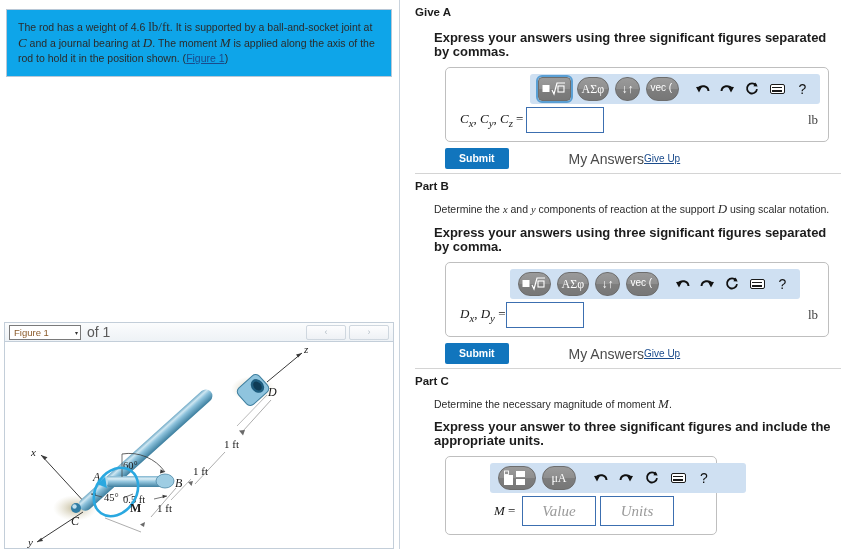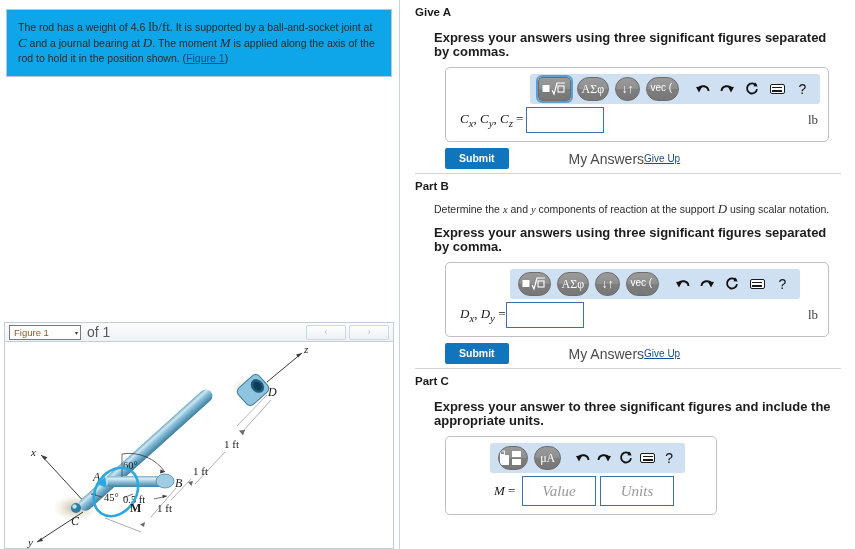--- a/index.html
+++ b/index.html
@@ -113,21 +113,21 @@
   .mathbar {
     background: #cfe0f2;
     border-radius: 3px;
     height: 30px;
     display: flex; align-items: center;
     padding: 0 8px;
     gap: 6px;
   }
   .mathbar.pa { margin: 0 0 0 76px; width: 290px; }
   .mathbar.pb { margin: 0 0 0 56px; width: 290px; }
-  .mathbar.pc { margin: 0 13px 0 36px; width: 195px; }
+  .mathbar.pc { margin: 0 13px 0 36px; width: 256px; }
 
   .mb-btn {
     width: 34px; height: 24px;
     border-radius: 12px;
     background: linear-gradient(#9a9a9a 0%, #8f8f8f 48%, #7e7e7e 52%, #777777 100%);
     border: 1px solid #6d6d6d;
     display: flex; align-items: center; justify-content: center;
     color: #ffffff;
     font-size: 11px;
     position: relative;
@@ -495,20 +495,23 @@
       <div class="submit-row">
         <button class="submit-btn">Submit</button>
         <span class="my-answers">My Answers</span>
         <span class="give-up">Give Up</span>
       </div>
       <div class="part-divider"></div>
     </div>
 
     <div class="part-block">
       <div class="part-title">Part C</div>
+      <div class="prompt">
+        <span>Determine the necessary magnitude of moment </span><span class="bigmath mathit">M</span><span>.</span>
+      </div>
       <div class="prompt-bold">Express your answer to three significant figures and include the appropriate units.</div>
 
       <div class="answer-box narrow">
         <div class="mathbar pc">
           <div class="mb-btn" style="width:38px">
             <svg width="28" height="16" viewBox="0 0 28 16">
               <rect x="1" y="5" width="9" height="10" fill="#ffffff"></rect>
               <rect x="1.5" y="1" width="4" height="3.5" fill="none" stroke="#ffffff" stroke-width="0.9"></rect>
               <rect x="13" y="1" width="9" height="6" fill="#ffffff"></rect>
               <rect x="13" y="9" width="9" height="6" fill="#ffffff"></rect>

